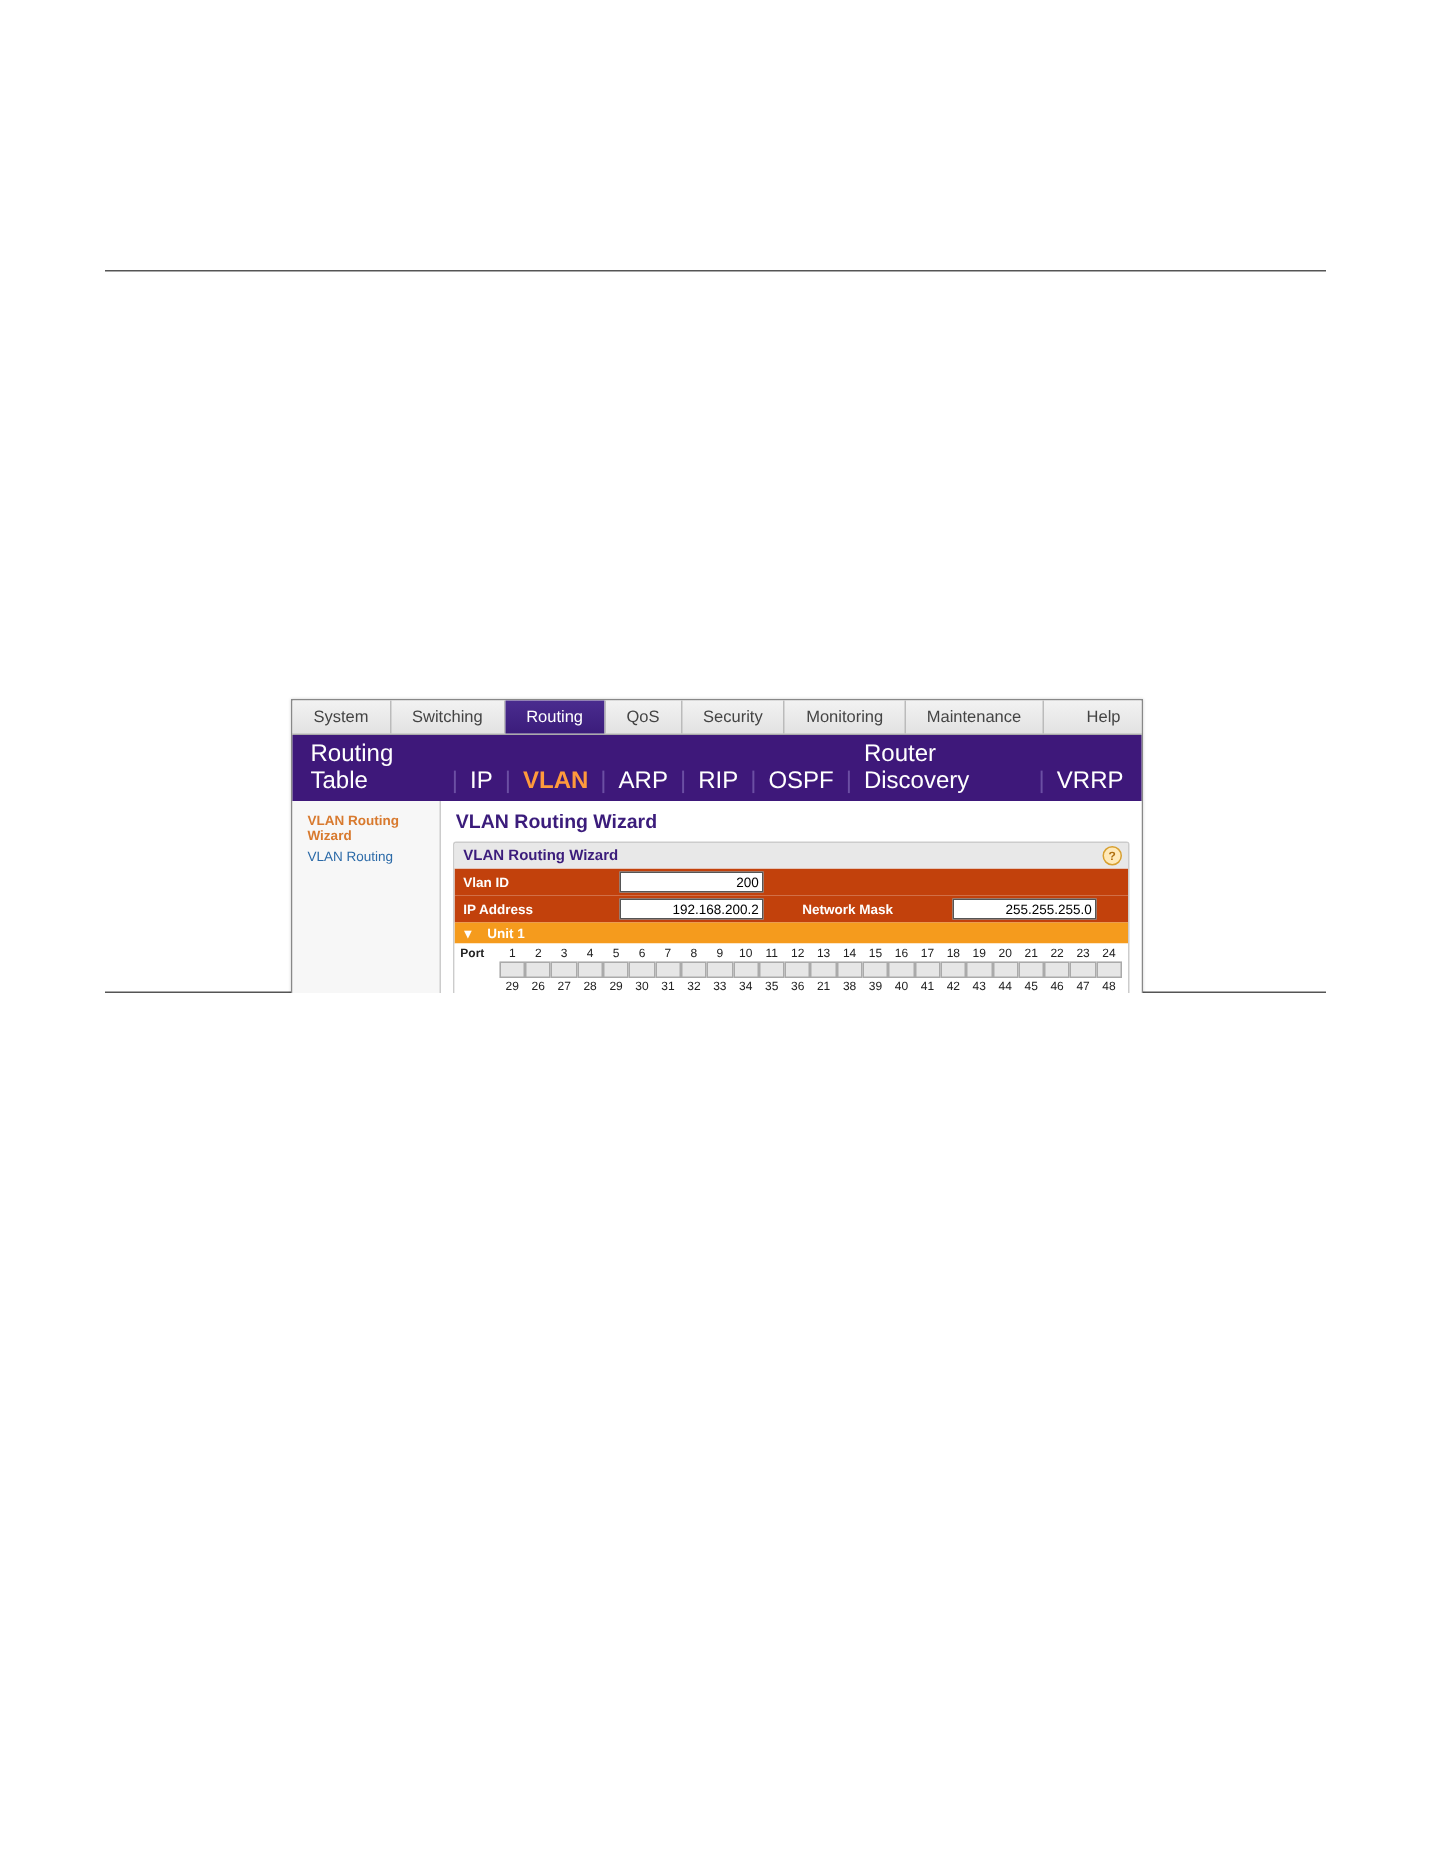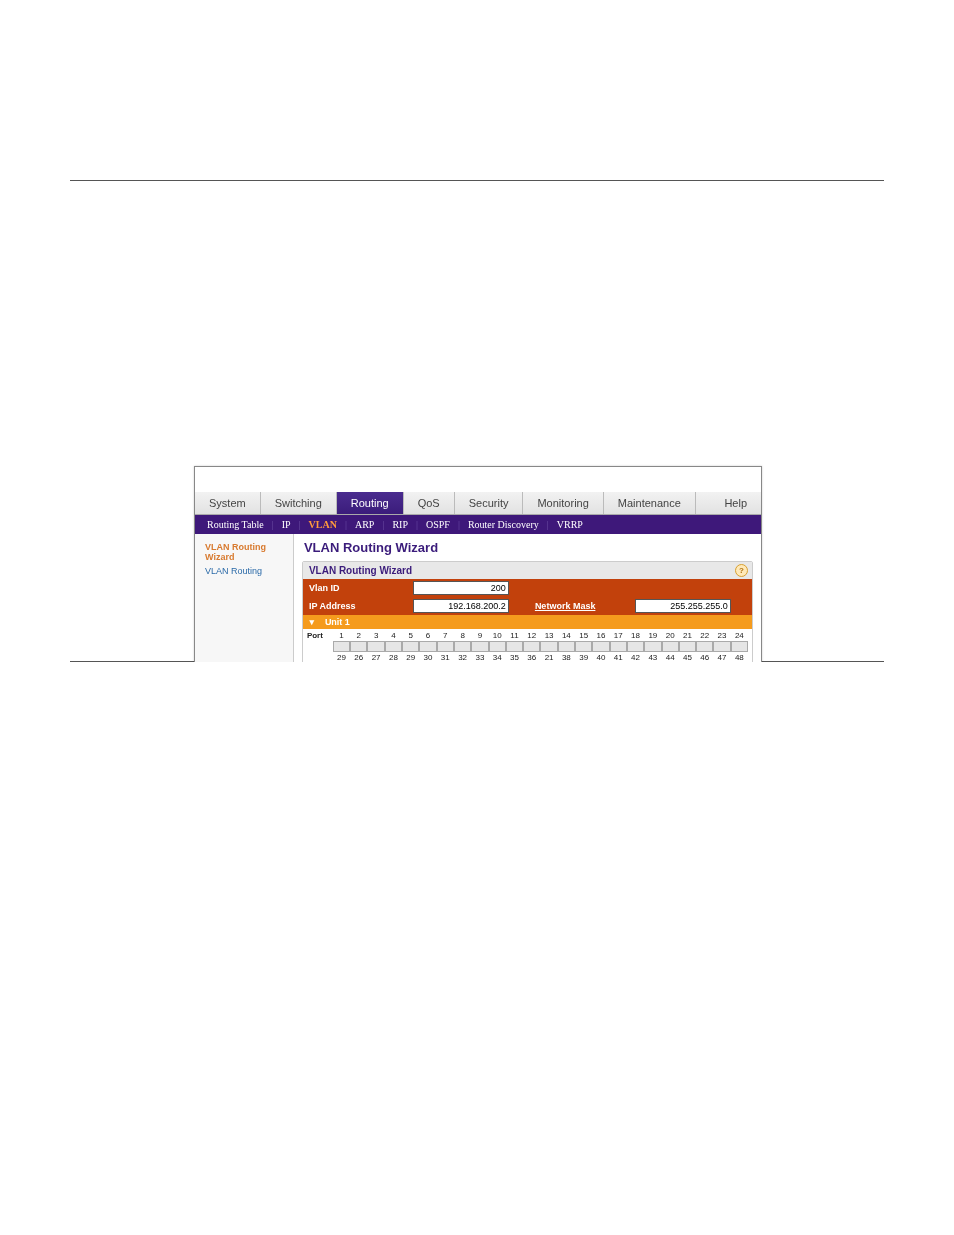--- a/index.html
+++ b/index.html
@@ -28,45 +28,43 @@
     box-shadow: 0 0 2px rgba(0,0,0,0.2);
   }
 
   
   .topnav {
     display: flex;
     align-items: stretch;
     border-bottom: 1px solid #aaa;
     background: linear-gradient(#f2f2f2,#e2e2e2);
     font-size: 11px;
-    margin-top: 25px;
   }
   .topnav .tab {
     padding: 5px 14px;
     border-right: 1px solid #bbb;
     color: #444;
     cursor: pointer;
   }
   .topnav .tab.active {
     background: linear-gradient(#4a2c8f,#3b1c7b);
     color: #fff;
   }
   .topnav .spacer { flex: 1; }
   .topnav .tab:last-child { border-right: none; }
 
   
   .subnav {
     display: flex;
     align-items: flex-end;
     background: #3e187a;
     color: #fff;
-    font-size: 10px;
+    font-size: 16px;
     padding: 4px 8px;
     gap: 4px;
-    font-family: Liberation Serif, serif;
   }
   .subnav span { padding: 0 4px; cursor: pointer; }
   .subnav span.active { color: #ff9a3c; font-weight: bold; }
   .subnav .sep { color: #6b4fa3; padding:0; cursor:default;}
 
   .body-row { display: flex; }
 
   
   .sidebar {
     width: 104px;
@@ -200,21 +198,21 @@
 
           <div class="form-row">
             <div class="lbl">Vlan ID</div>
             <div class="fld"><input type="text" value="200" style=""></div>
           </div>
 
 
           <div class="form-row">
             <div class="lbl">IP Address</div>
             <div class="fld"><input type="text" value="192.168.200.2" style=""></div>
-            <div class="lbl2" style="margin-left:18px;text-decoration:underline;">Network Mask</div>
+            <div class="lbl2" style="margin-left:18px;">Network Mask</div>
             <div class="fld"><input type="text" value="255.255.255.0" style=""></div>
           </div>
 
           <div class="unit-row">
             <span class="arrow">▾</span>
             <span>Unit 1</span>
           </div>
 
           <div class="ports" id="ports">
               <div class="prow">

